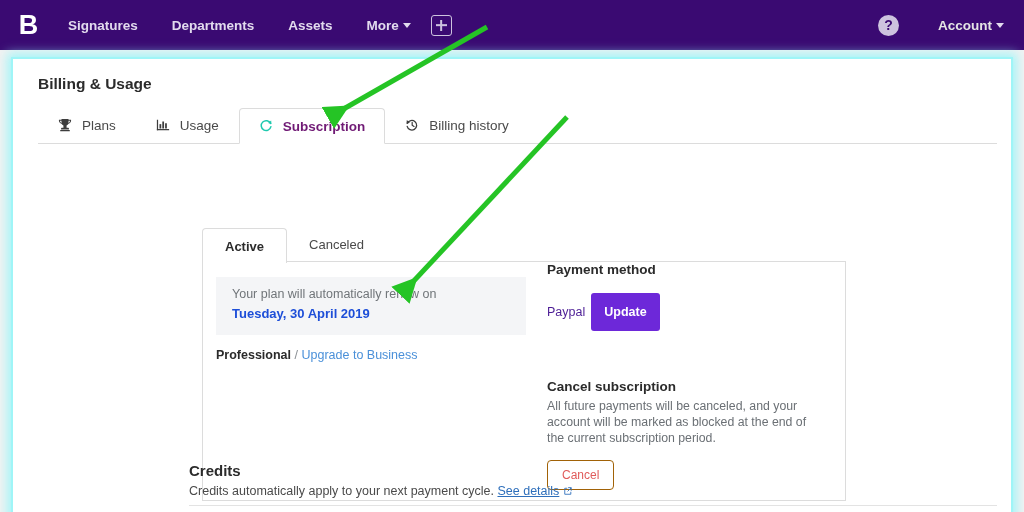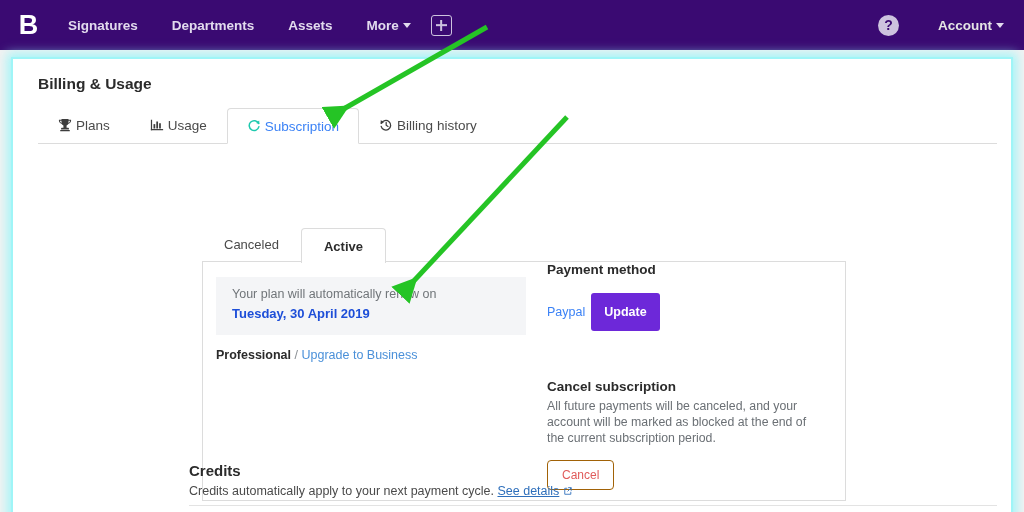--- a/index.html
+++ b/index.html
@@ -76,27 +76,27 @@
   }
 
   
   .tabbar {
     position: absolute; left: 25px; top: 49px; right: 14px;
     height: 36px;
     border-bottom: 1px solid #dcdcdc;
     display: flex; align-items: flex-end;
   }
   .tab {
-    display: flex; align-items: center; gap: 4px;
+    display: flex; align-items: center; gap: 10px;
     height: 36px; padding: 0 20px;
     font-size: 13.5px; color: #4a4a4a; cursor: pointer;
     position: relative; background: transparent;
   }
   .tab.active {
-    color: #3b82f6; font-weight: normal;
+    color: #701a75; font-weight: bold;
     background: #ffffff;
     border: 1px solid #dcdcdc; border-bottom: 1px solid #ffffff;
     border-radius: 4px 4px 0 0;
     margin-bottom: -1px;
     padding: 10px 19px;
   }
   .tab svg { display: block; }
 
   
   .subtabs {
@@ -135,21 +135,21 @@
     position: absolute; left: 13px; top: 86px;
     font-size: 12.5px; color: #2b2b2b;
   }
   .plan-name { font-weight: bold; }
   .plan-sep { color: #8a8f94; }
   .plan-upgrade { color: #4a90d9; cursor: pointer; }
 
   .panel-right { position: absolute; left: 344px; top: 0; width: 290px; }
   .sec-title { font-size: 13.5px; font-weight: bold; color: #2b2b2b; }
   .pay-row { display: flex; align-items: center; margin-top: 16px; }
-  .pay-label { font-size: 12.5px; color: #3b82f6; margin-right: 6px; }
+  .pay-label { font-size: 12.5px; color: #4c1d95; margin-right: 6px; }
   .btn-update {
     background: #6d28d9; color: #ffffff;
     font-size: 12.5px; font-weight: bold;
     border: none; border-radius: 3px;
     padding: 12px 13px; cursor: pointer;
     font-family: "Liberation Sans", sans-serif;
   }
   .cancel-block { margin-top: 48px; }
   .cancel-desc {
     font-size: 12.3px; color: #6b7075; line-height: 16px;
@@ -243,25 +243,25 @@
               <path fill="#3d3d3d" d="M2.1 2.4l-.5 4.1 4-1.1z"></path>
               <path fill="none" stroke="#3d3d3d" stroke-width="1.4" stroke-linecap="round" d="M8.2 5.1v3.2l2.1 1.3"></path>
             </svg>
         </span>
         <span>Billing history</span>
       </div>
 
     </div>
 
     <div class="subtabs">
+      <div class="subtab active">
+        <span>Active</span>
+      </div>
       <div class="subtab">
         <span>Canceled</span>
-      </div>
-      <div class="subtab active">
-        <span>Active</span>
       </div>
     </div>
 
     <div class="panel">
 
       <div class="panel-left">
         <div class="renewbox">
           <div class="renew-line1">Your plan will automatically renew on</div>
           <div class="renew-line2">Tuesday, 30 April 2019</div>
         </div>

